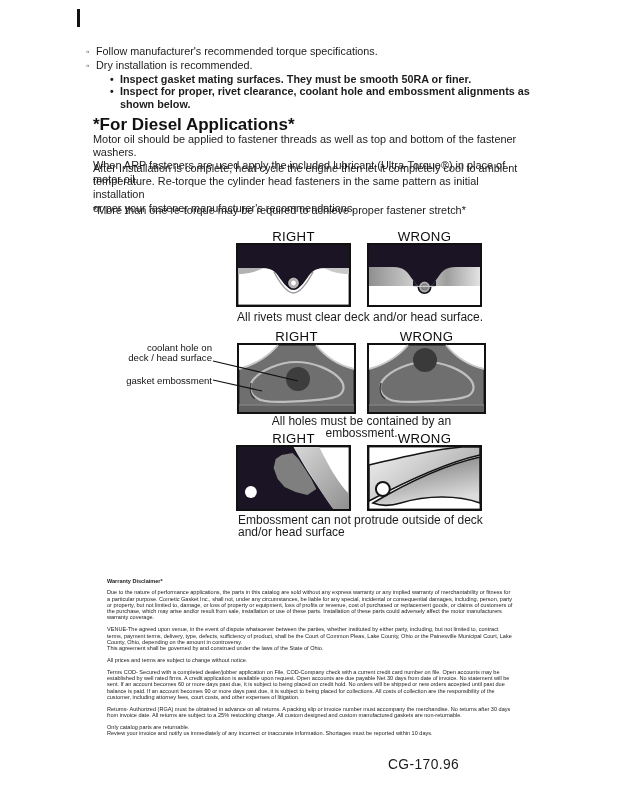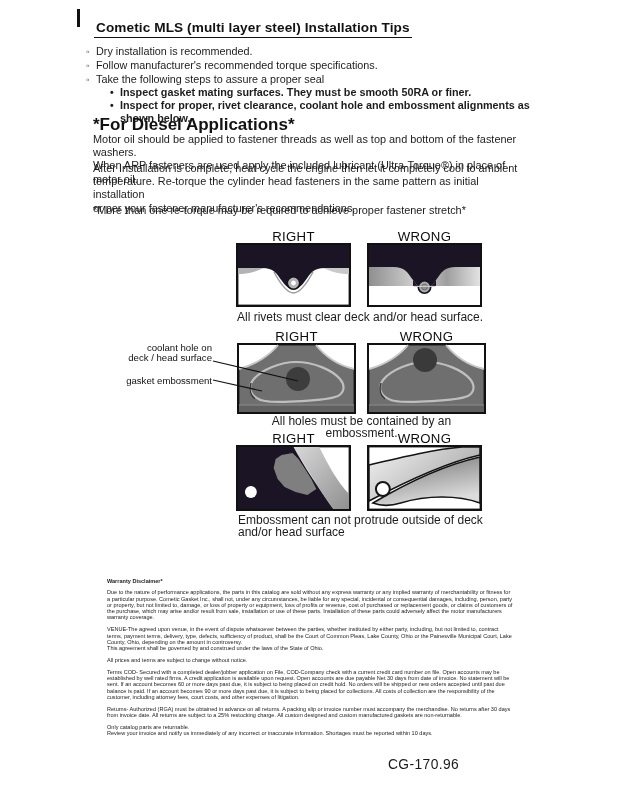--- a/index.html
+++ b/index.html
@@ -44,34 +44,29 @@
   .disc p{font-size:5.55px;line-height:6.3px;margin:5.5px 0 0 0;white-space:pre-line;}
   .pageno{position:absolute;left:388px;top:757px;font-size:13.8px;color:#1a1a1a;letter-spacing:.4px;}
 </style>
 </head>
 <body>
 
 <div class="page">
 
   <div class="edge-mark"></div>
 
-  <h1 class="title">Cometic MLS (multi layer steel) Installation Tips</h1>
 
   <div class="bullets">
     <div class="b-row">
       <span class="b-mark circle"></span>
-      <span>Dry installation is recommended.</span>
+      <span>Follow manufacturer's recommended torque specifications.</span>
     </div>
     <div class="b-row">
       <span class="b-mark circle"></span>
-      <span>Follow manufacturer's recommended torque specifications.</span>
-    </div>
-    <div class="b-row">
-      <span class="b-mark circle"></span>
-      <span>Take the following steps to assure a proper seal</span>
+      <span>Dry installation is recommended.</span>
     </div>
     <div class="b-row sub">
       <span class="b-mark dot"></span>
       <span>Inspect gasket mating surfaces.  They must be smooth 50RA or finer.</span>
     </div>
     <div class="b-row sub">
       <span class="b-mark dot"></span>
       <span>Inspect for proper, rivet clearance, coolant hole and embossment alignments as shown below.</span>
     </div>
   </div>

